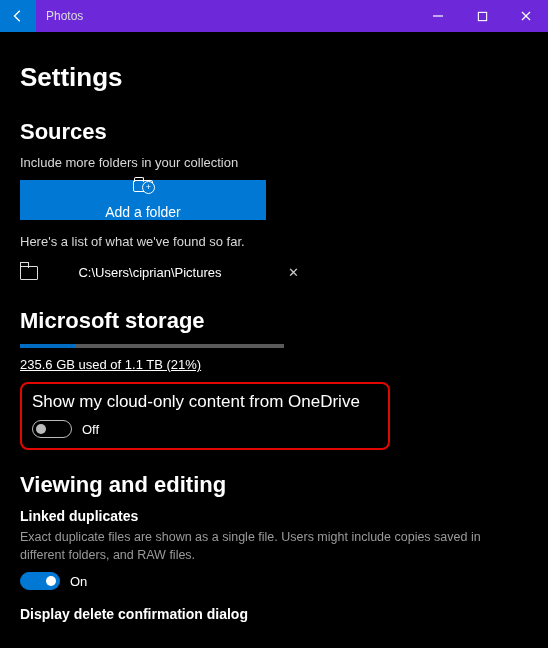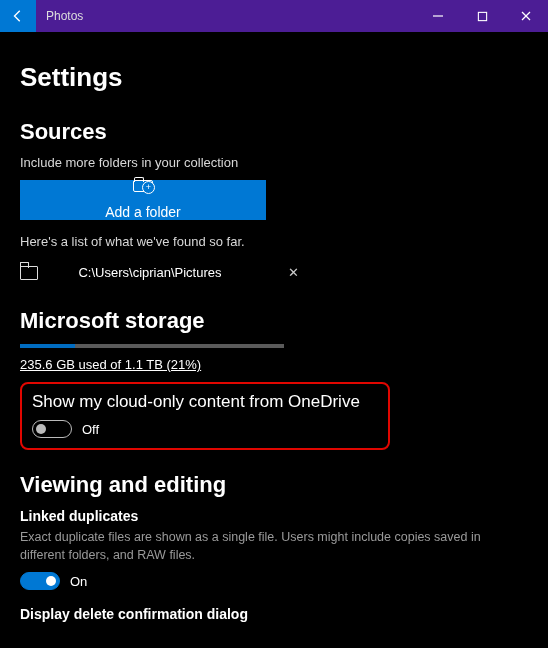--- a/index.html
+++ b/index.html
@@ -9,21 +9,21 @@
     background: #000;
     color: #fff;
     font-family: "Segoe UI", Arial, sans-serif;
     font-size: 14px;
     overflow: hidden;
     position: relative;
   }
   
   .titlebar {
     height: 32px;
-    background: #4c1d95;
+    background: #6d28d9;
     display: flex;
     align-items: stretch;
   }
   .back-btn {
     width: 36px;
     background: #0078d4;
     display: flex;
     align-items: center;
     justify-content: center;
     color: #fff;

